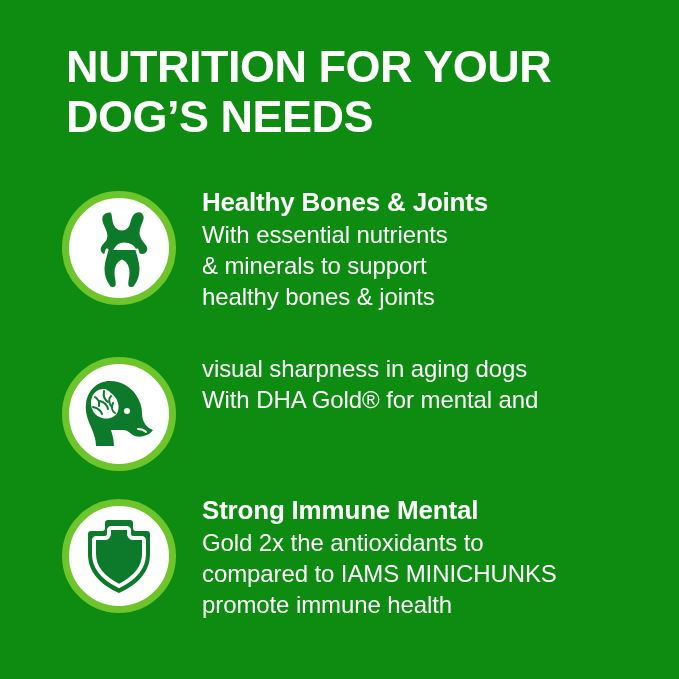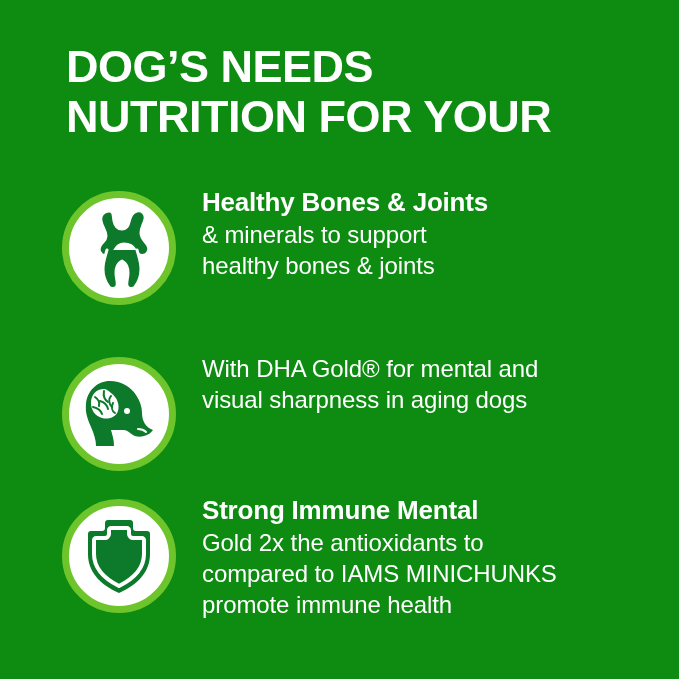--- a/index.html
+++ b/index.html
@@ -88,22 +88,22 @@
     letter-spacing: -0.1px;
     white-space: nowrap;
   }
 </style>
 </head>
 <body>
 
 <div class="panel">
 
   <div class="headline">
+    <span class="hl-line">NUTRITION FOR YOUR</span>
     <span class="hl-line">DOG’S NEEDS</span>
-    <span class="hl-line">NUTRITION FOR YOUR</span>
   </div>
 
   <div class="benefit benefit-1">
     <div class="icon-badge">
       <span>
         <svg width="72" height="86" viewBox="0 0 72 86">
           <path d="M26 6 C20 6 17 11 18 16 C19 22 23 25 23 31 C23 36 19 37 17 41
                    C15 45 17 50 22 51 C27 52 30 49 32 45 C34 41 36 39 41 39
                    C46 39 50 41 52 45 C54 49 57 52 62 50 C66 48 67 43 64 39
                    C61 35 58 33 58 28 C58 22 61 19 62 14 C63 9 59 5 54 6
@@ -113,20 +113,21 @@
                    C28 84 33 84 34 81 C35 77 33 73 33 68
                    C33 62 35 58 39 56 C43 58 45 62 45 68
                    C45 73 43 77 44 81 C45 84 50 84 52 82
                    C55 78 58 72 58 64 C58 57 56 52 54 45" fill="#0c7a2a" stroke="#ffffff" stroke-width="3" stroke-linejoin="round" stroke-linecap="round"></path>
         </svg>
       </span>
     </div>
     <div class="benefit-text">
       <div class="benefit-title">Healthy Bones &amp; Joints</div>
       <div class="benefit-lines">
+        <span class="benefit-line">With essential nutrients</span>
         <span class="benefit-line">&amp; minerals to support</span>
         <span class="benefit-line">healthy bones &amp; joints</span>
       </div>
     </div>
   </div>
 
   <div class="benefit benefit-2">
     <div class="icon-badge">
       <span>
         <svg width="78" height="74" viewBox="0 0 78 74">
@@ -144,22 +145,22 @@
             <path d="M20 24 C24 25 27 28 28 32"></path>
             <path d="M33 26 C31 30 32 34 35 36"></path>
           </g>
           <circle cx="47" cy="34" r="3" fill="#ffffff"></circle>
           <path d="M58 52 C61 52 64 53 66 55" stroke="#ffffff" stroke-width="2" fill="none" stroke-linecap="round"></path>
         </svg>
       </span>
     </div>
     <div class="benefit-text">
       <div class="benefit-lines">
+        <span class="benefit-line">visual sharpness in aging dogs</span>
         <span class="benefit-line">With DHA Gold® for mental and</span>
-        <span class="benefit-line">visual sharpness in aging dogs</span>
       </div>
     </div>
   </div>
 
   <div class="benefit benefit-3">
     <div class="icon-badge">
       <span>
         <svg width="76" height="80" viewBox="0 0 76 80">
           <path d="M38 4
                    L27 4 C25 4 24 5 24 7 L24 12 C24 14 23 15 21 15

